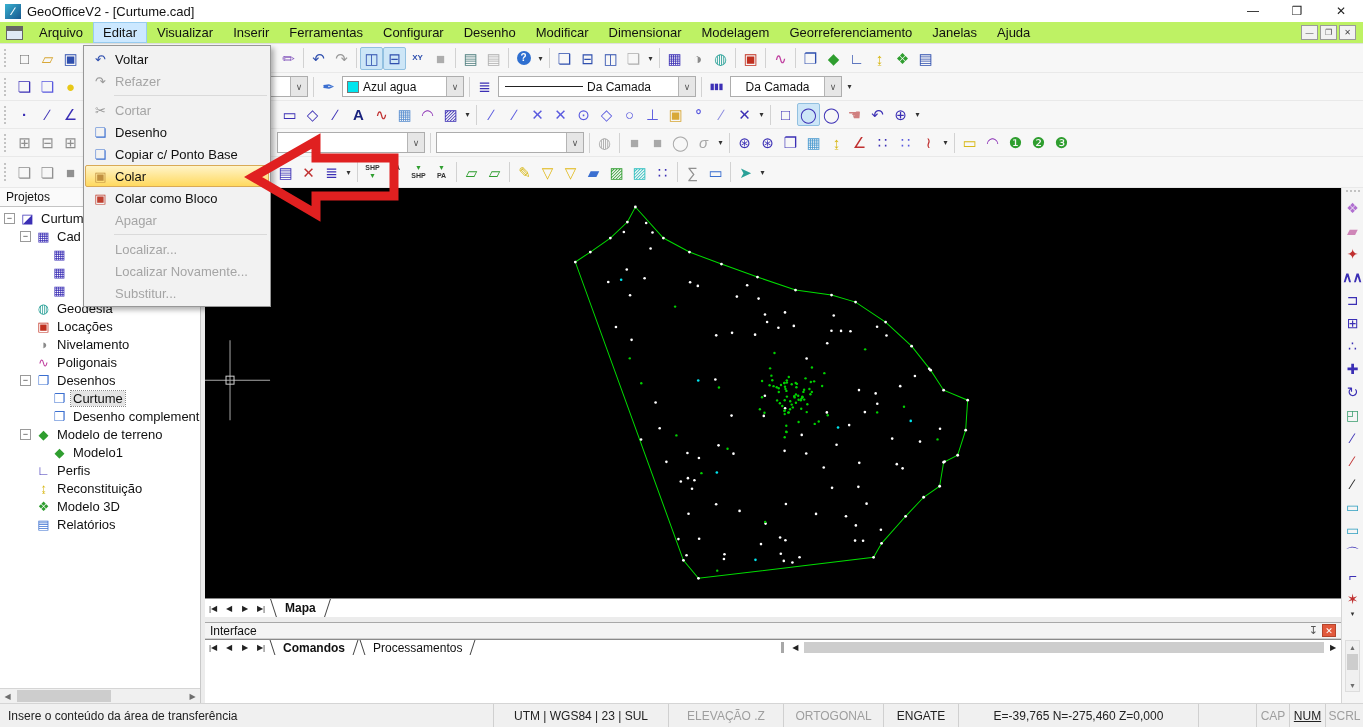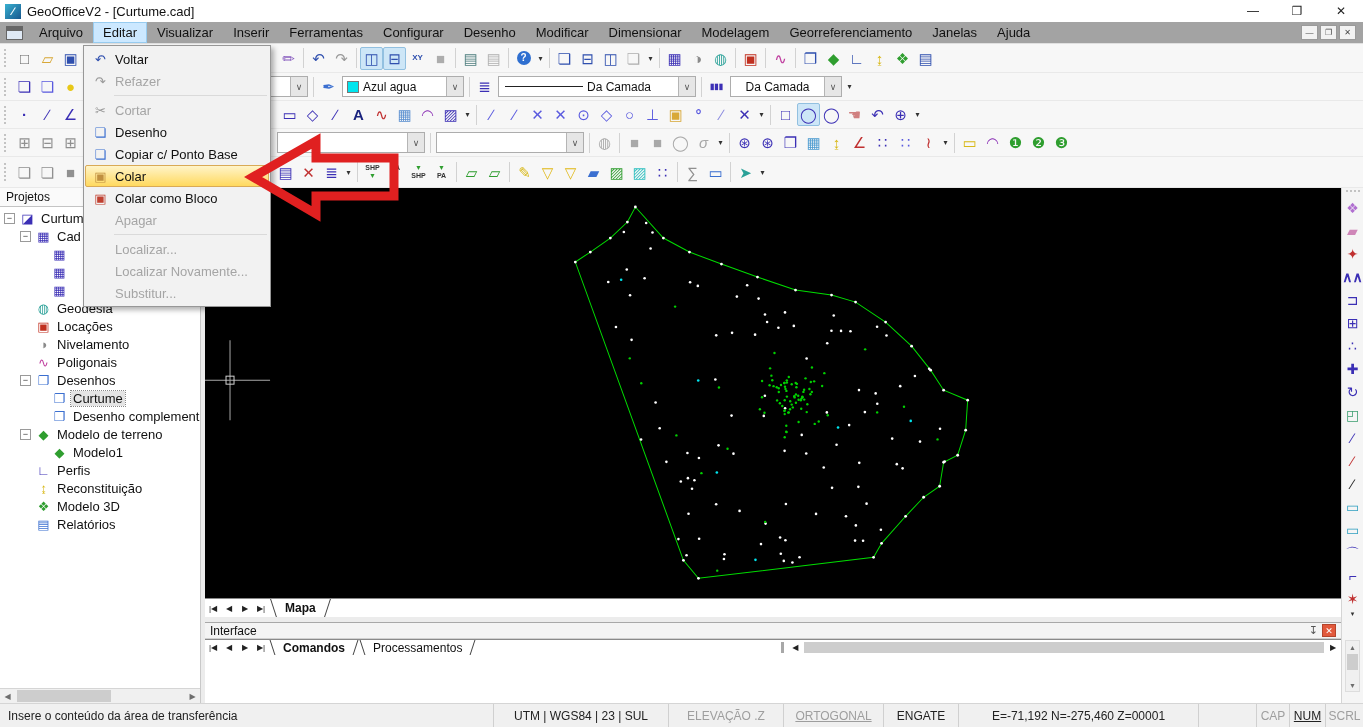--- a/index.html
+++ b/index.html
@@ -7,21 +7,21 @@
   #app{position:relative;width:1363px;height:727px;background:#fff;overflow:hidden;font-size:13px;color:#111}
 
   
   .titlebar{height:22px;display:flex;align-items:center;padding-left:5px;background:#fff}
   .tb-logo{width:16px;height:15px;background:linear-gradient(135deg,#38b0d0,#17578e);color:#fff;font-size:11px;font-weight:bold;display:flex;align-items:center;justify-content:center;margin-right:6px}
   .title-text{font-size:13px}
   .win-controls{margin-left:auto;display:flex}
   .win-btn{width:44px;text-align:center;font-size:12px;color:#222;line-height:22px}
 
   
-  .menubar{height:22px;display:flex;align-items:center;background:#a3a3a3;border-bottom:1px solid #e0e0e0;padding-left:4px}
+  .menubar{height:22px;display:flex;align-items:center;background:#bef264;border-bottom:1px solid #e0e0e0;padding-left:4px}
   .mdi-doc-icon{width:17px;height:14px;border:1px solid #666;background:#dfe9f5;margin:0 6px 0 2px;position:relative}
   .mdi-doc-icon::before{content:"";position:absolute;left:0;right:0;top:0;height:4px;background:#666}
   .menu-item{padding:2px 9px;font-size:13px;border:1px solid transparent}
   .menu-item.active{background:#cce8ff;border-color:#98ccf0}
   .mdi-controls{margin-left:auto;display:flex;gap:2px;padding-right:7px}
   .mdi-btn{width:17px;height:15px;border:1px solid #9a9a9a;background:#f2f2f2;font-size:8px;line-height:13px;text-align:center;color:#444}
 
   
   .tb-row{display:flex;align-items:center;background:#f7f7f7;border-bottom:1px solid #e9e9e9;padding-left:2px}
   #tbrow1{height:29px}#tbrow2{height:28px}#tbrow3{height:28px}#tbrow4{height:28px}#tbrow5{height:31px}
@@ -995,23 +995,23 @@
         </div>
         <div class="rb-drop">▾</div>
       </div>
   </div>
 
   <div class="statusbar">
     <span class="sb-msg">Insere o conteúdo da área de transferência</span>
     <span id="sb-cells" style="display:flex">
         <span class="sb-cell" style="width: 175px;">UTM | WGS84 | 23 | SUL</span>
         <span class="sb-cell off" style="width: 115px;">ELEVAÇÃO .Z</span>
-        <span class="sb-cell off" style="width: 100px; text-decoration: underline;">ORTOGONAL</span>
+        <span class="sb-cell off" style="width: 100px;">ORTOGONAL</span>
         <span class="sb-cell" style="width: 75px;">ENGATE</span>
-        <span class="sb-cell" style="width: 240px;">E=-71,192 N=-275,460 Z=00001</span>
+        <span class="sb-cell" style="width: 240px;">E=-39,765 N=-275,460 Z=0,000</span>
         <span class="sb-cell" style="width: 58px;"></span>
         <span class="sb-cell off" style="width: 33px;">CAP</span>
         <span class="sb-cell" style="width: 36px; text-decoration: underline;">NUM</span>
         <span class="sb-cell off" style="width: 38px;">SCRL</span>
       </span>
   </div>
 
   <div class="editmenu" id="editmenu">
       <div class="em-item">
         <span class="em-icon" style="color: rgb(47, 79, 174);">↶</span>

